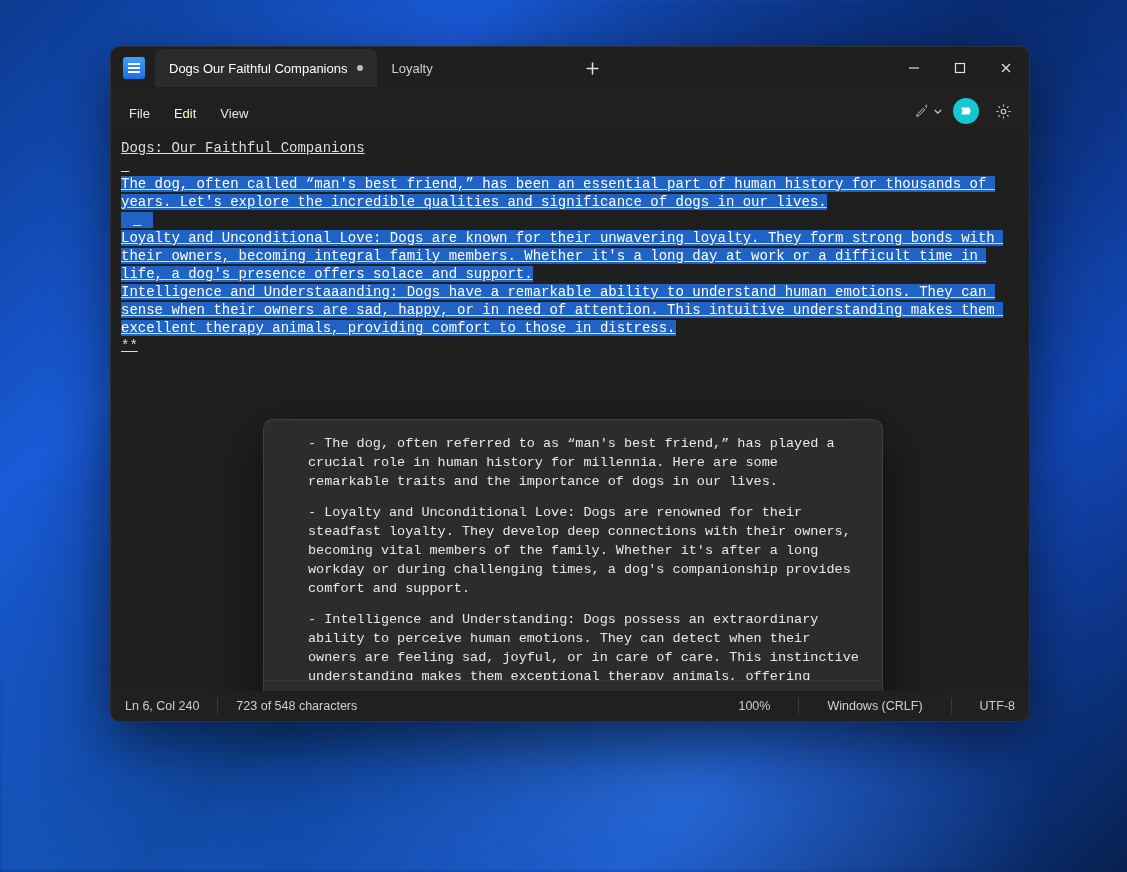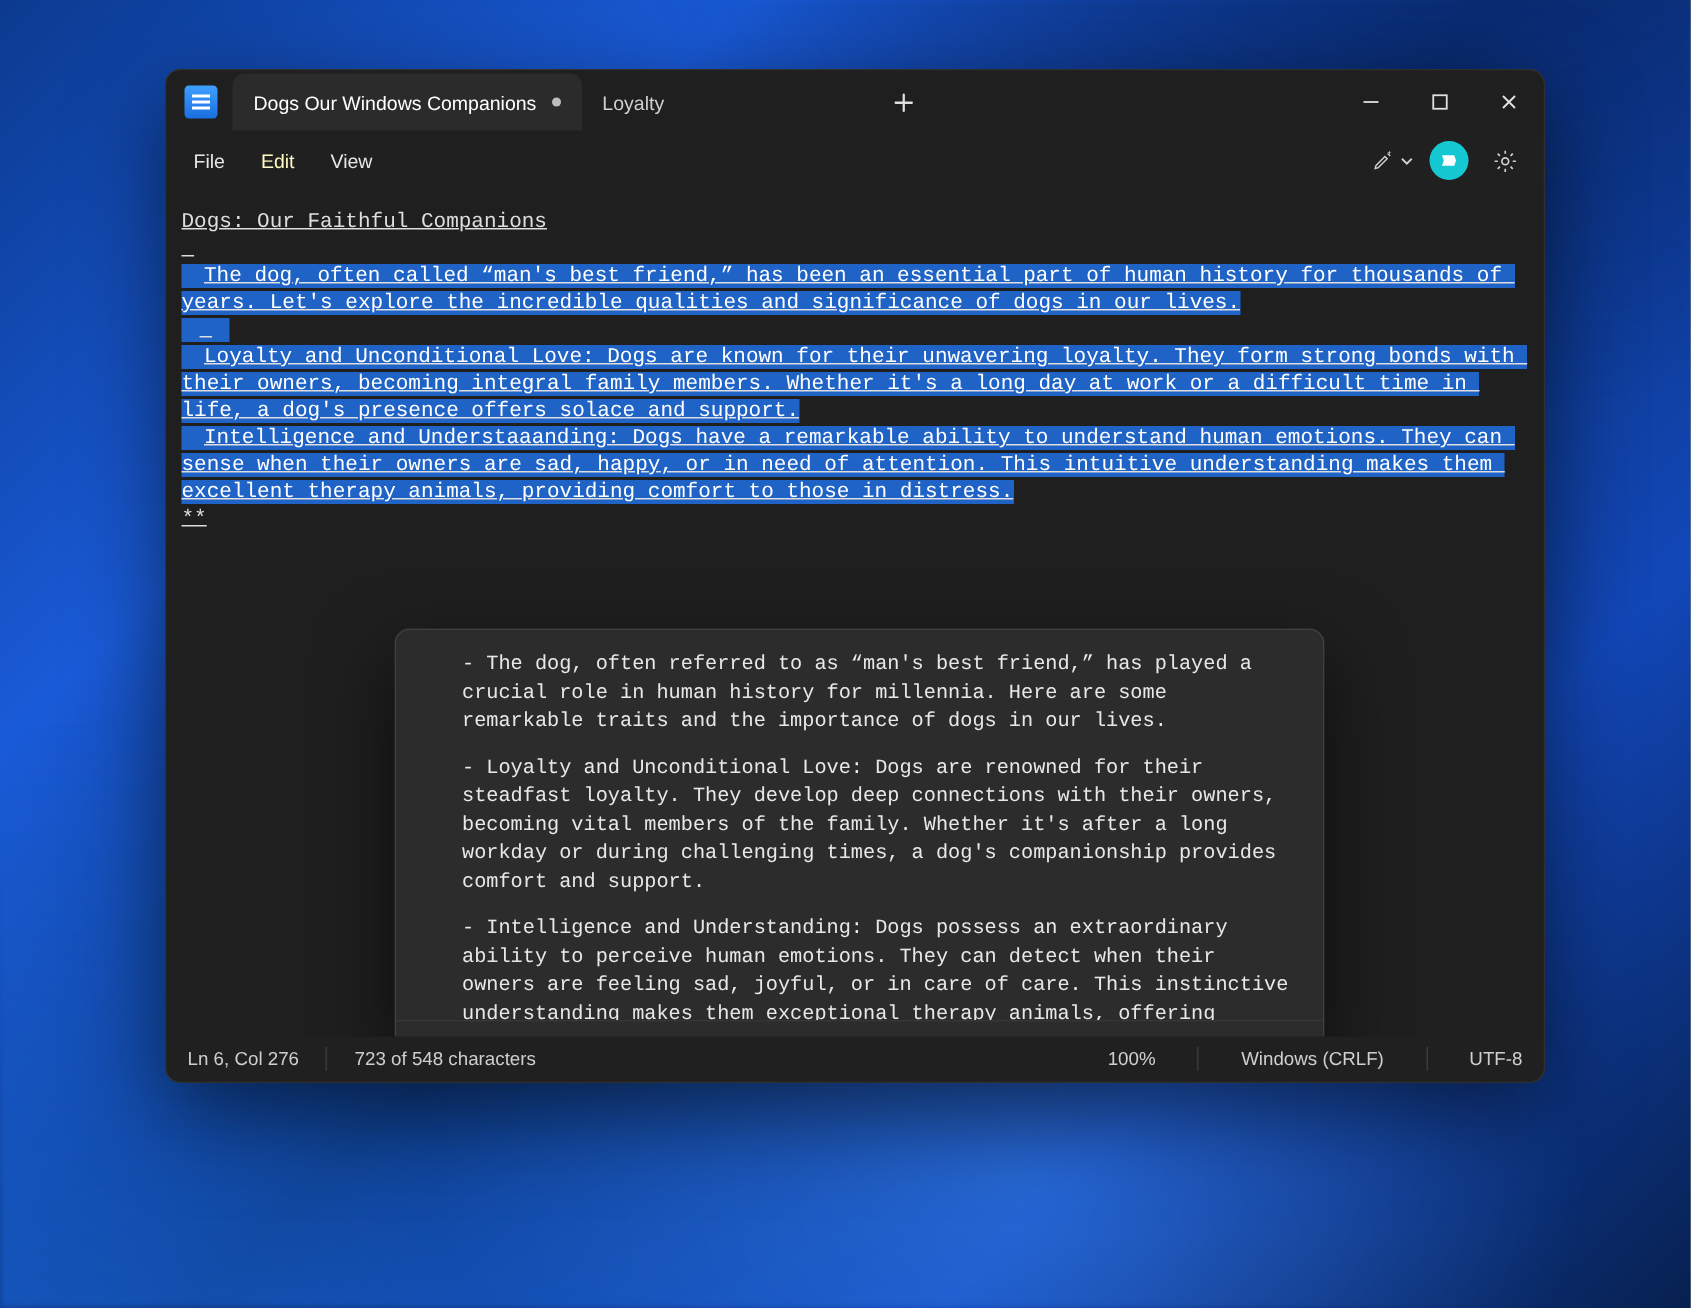--- a/index.html
+++ b/index.html
@@ -60,21 +60,21 @@
   .tab .dirty { width:6px; height:6px; border-radius:50%; background:#bdbdbd; margin-left:auto; }
   .new-tab {
     width:34px; height:28px; margin-left:18px;
     display:flex; align-items:center; justify-content:center;
     color:#e0e0e0; border-radius:5px;
   }
   .winbtns { display:flex; }
   .winbtn { width:46px; height:42px; display:flex; align-items:center; justify-content:center; color:#e0e0e0; }
   .winbtn svg { width:12px; height:12px; }
   .menubar {
-    display:flex; align-items:center;
+    display:flex; align-items:flex-end;
     height:36px; padding: 0 8px;
     background:#202020;
     justify-content: space-between;
   }
   .menus { display:flex; gap:4px; }
   .menu-item { padding:4px 10px; font-size:13px; color:#e8e8e8; border-radius:4px; }
   .menu-item.dim { color:#fef9c3; }
   .menubar-right { display:flex; align-items:center; gap:10px; padding-right:4px;}
   .iconbtn { width:28px; height:28px; display:flex; align-items:center; justify-content:center; color:#cfcfcf; border-radius:5px;}
   .iconbtn.round-accent {
@@ -84,21 +84,21 @@
   .editor {
     flex:1; position:relative;
     padding: 14px 10px 10px 10px;
     font-family: Consolas, "Courier New", monospace;
     font-size: 14px; line-height: 18px;
     color:#dedede;
     background:#1f1f1f;
     overflow:hidden;
   }
   .editor .line { white-space: pre-wrap; text-decoration: underline; }
-  .sel { background:#1f63c7; color:#fff;padding-left:15px; }
+  .sel { background:#1f63c7; color:#fff; }
   .statusbar {
     height:30px; display:flex; align-items:center;
     padding: 0 14px; gap:18px;
     background:#202020; color:#cfcfcf; font-size:12.5px;
     border-bottom-left-radius:10px; border-bottom-right-radius:10px;
     justify-content: space-between;
   }
   .status-left{ display:flex; gap:18px; align-items:center;}
   .status-right{ display:flex; gap:28px; align-items:center;}
   .vdiv { width:1px; height:16px; background:#3a3a3a; }
@@ -136,21 +136,21 @@
 <body>
 
 <div class="bg-swirl"></div>
 
 <div class="window">
 
   <div class="titlebar">
     <div class="tb-left">
       <div class="app-icon"></div>
       <div class="tab active">
-        <span>Dogs Our Windows Companions</span>
+        <span>Dogs Our Faithful Companions</span>
         <span class="dirty"></span>
       </div>
       <div class="tab">
         <span>Loyalty</span>
       </div>
       <div class="new-tab">
         <svg viewBox="0 0 12 12" width="13" height="13">
             <path d="M6 1v10M1 6h10" stroke="#e0e0e0" stroke-width="1.4" stroke-linecap="round"></path>
           </svg>
       </div>
@@ -237,21 +237,21 @@
         </div>
 
       </div>
 
     </div>
 
   </div>
 
   <div class="statusbar">
     <div class="status-left">
-      <span>Ln 6, Col 276</span>
+      <span>Ln 6, Col 240</span>
       <span class="vdiv"></span>
       <span>723 of 548 characters</span>
     </div>
     <div class="status-right">
       <span>100%</span>
       <span class="vdiv"></span>
       <span>Windows (CRLF)</span>
       <span class="vdiv"></span>
       <span>UTF-8</span>
     </div>

